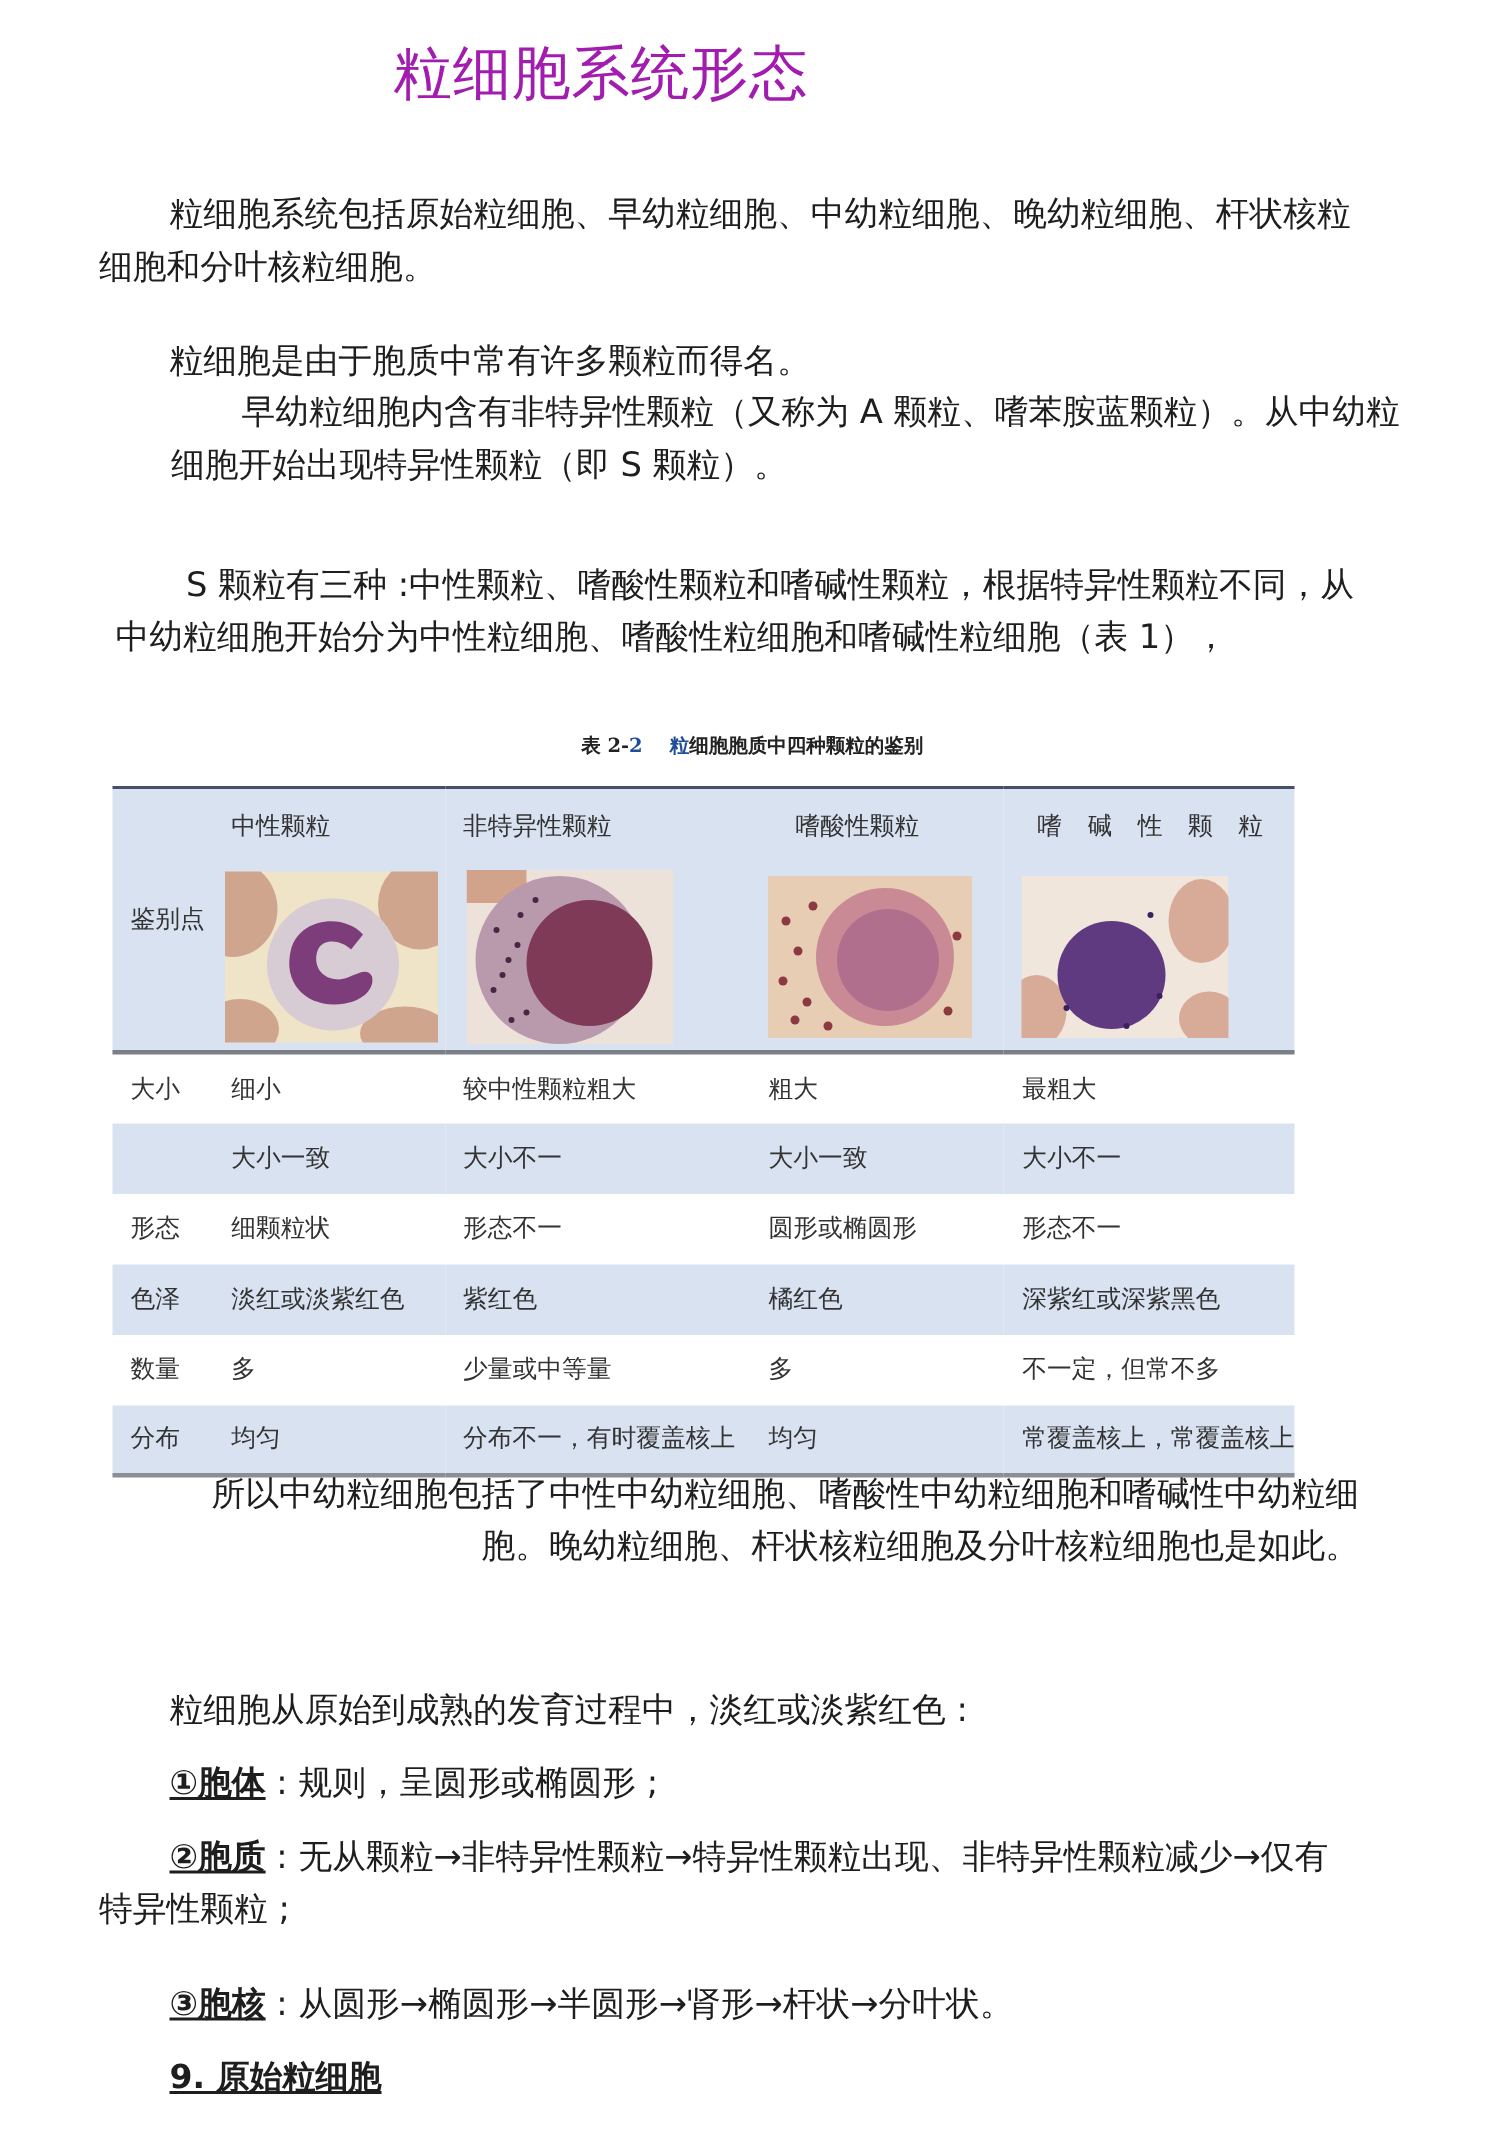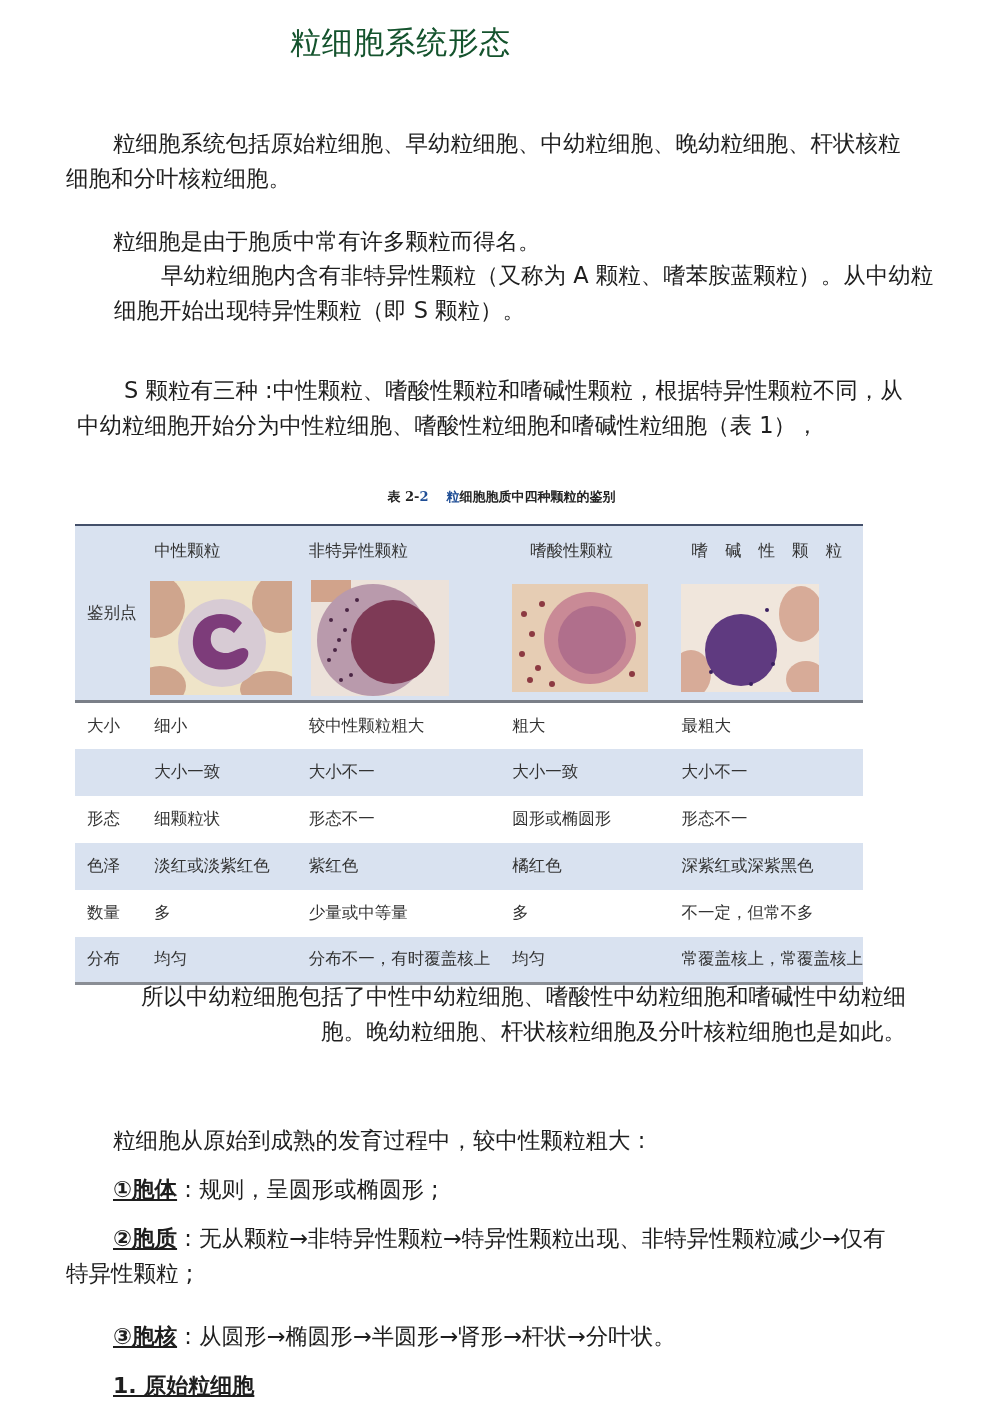--- a/index.html
+++ b/index.html
@@ -1,19 +1,19 @@
 <!DOCTYPE html>
 <html><head>
 <meta charset="utf-8">
 <style>
   html, body { margin:0; padding:0; background:#ffffff; }
   body { width:1003px; height:1422px; position:relative; overflow:hidden;
          font-family:"DejaVu Sans","Liberation Sans",sans-serif; color:#1a1a1a; }
   .title { position:absolute; left:0; width:801px; top:22px; text-align:center;
-           font-size:31px; color:#14532d; letter-spacing:0.5px; }
+           font-size:39px; color:#a21caf; letter-spacing:0.5px; }
   .para { position:absolute; left:66px; width:840px; font-size:22.5px; line-height:35px; color:#1e1e1e; }
   .indent { text-indent:47px; }
   .bold { font-weight:bold;text-decoration:underline; }
   .caption { position:absolute; left:0; width:1003px; top:488px; text-align:center;
              font-family:"DejaVu Serif","Liberation Serif",serif; font-size:13px; font-weight:bold; color:#222; }
   .caption .blue { color:#1f4e96; }
   table.cmp { position:absolute; left:75px; top:524px; width:788px; border-collapse:collapse;
               font-family:"DejaVu Serif","Liberation Serif",serif; font-size:16.5px; color:#333; }
   table.cmp td { padding:0 0 0 12px; vertical-align:middle; white-space:nowrap; }
   .shade { background:#d9e2f0; }
@@ -160,25 +160,25 @@
     <td>分布</td>
     <td>均匀</td>
     <td>分布不一，有时覆盖核上</td>
     <td>均匀</td>
     <td>常覆盖核上，常覆盖核上</td>
   </tr>
 </tbody>
   </table>
 
 <div class="para indent" style="top:979px;text-align:right;">所以中幼粒细胞包括了中性中幼粒细胞、嗜酸性中幼粒细胞和嗜碱性中幼粒细胞。晚幼粒细胞、杆状核粒细胞及分叶核粒细胞也是如此。</div>
-<div class="para indent" style="top:1123px;">粒细胞从原始到成熟的发育过程中，较中性颗粒粗大 :</div>
+<div class="para indent" style="top:1123px;">粒细胞从原始到成熟的发育过程中，淡红或淡紫红色 :</div>
 
 <div class="para indent" style="top:1172px;">
   <span class="bold">①胞体</span><span> : 规则，呈圆形或椭圆形 ;</span>
 </div>
 <div class="para indent" style="top:1221px;">
   <span class="bold">②胞质</span><span> : 无从颗粒→非特异性颗粒→特异性颗粒出现、非特异性颗粒减少→仅有特异性颗粒 ;</span>
 </div>
 <div class="para indent" style="top:1319px;">
   <span class="bold">③胞核</span><span> : 从圆形→椭圆形→半圆形→肾形→杆状→分叶状。</span>
 </div>
 
-<div class="para bold" style="top:1368px; left:113px; font-size:22px;">1. 原始粒细胞</div>
+<div class="para bold" style="top:1368px; left:113px; font-size:22px;">9. 原始粒细胞</div>
 
 </body></html>

